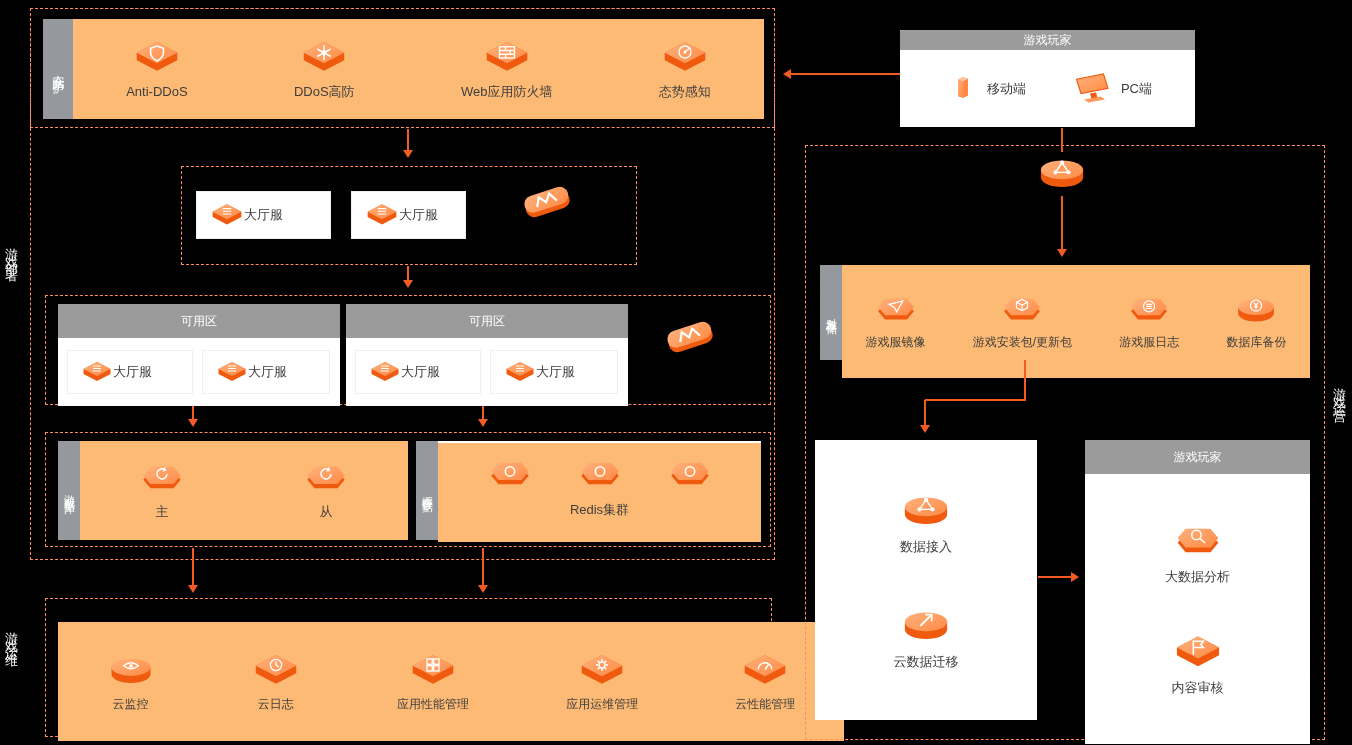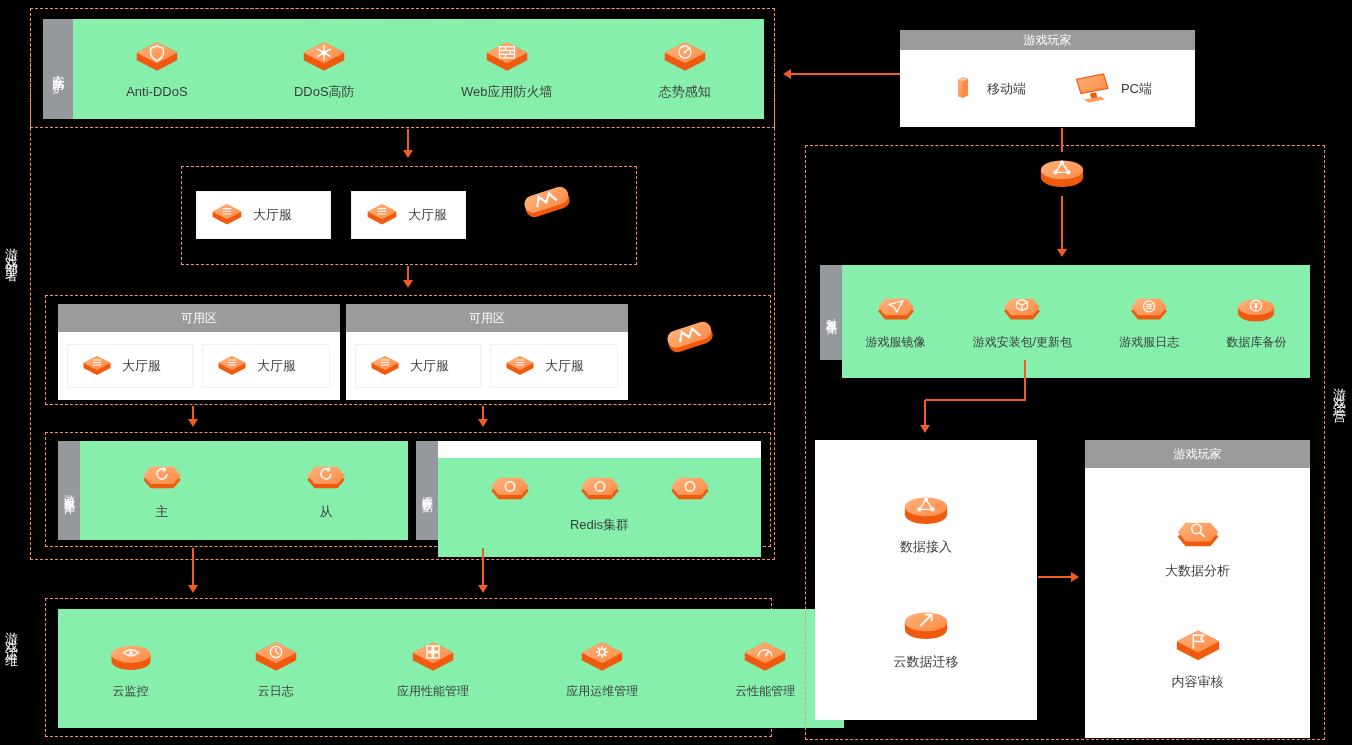--- a/index.html
+++ b/index.html
@@ -1,26 +1,26 @@
 <!DOCTYPE html>
 <html><head>
 <meta charset="utf-8">
 <style>
   *{margin:0;padding:0;box-sizing:border-box}
   html,body{width:1352px;height:745px}
   body{position:relative;background:#000;overflow:hidden;
        font-family:"Liberation Sans","DejaVu Sans",sans-serif;color:#3d3d3d}
   .dashed{position:absolute;border:1px dashed #ff8f5e}
-  .panel{position:absolute;background:#86efac}
+  .panel{position:absolute;background:#fdba74}
   .box{position:absolute;background:#fff}
   .tag{position:absolute;background:#95989c;color:#fff;display:flex;align-items:center;justify-content:center;
        writing-mode:vertical-rl;text-orientation:upright;font-size:12px;letter-spacing:2px}
-  .hdr{height:28px;background:#9b9b9b;color:#fff;font-size:12px;display:flex;align-items:center;justify-content:center}
+  .hdr{height:34px;background:#9b9b9b;color:#fff;font-size:12px;display:flex;align-items:center;justify-content:center}
   .rail{position:absolute;color:#fff;writing-mode:vertical-rl;text-orientation:upright;font-size:13px;letter-spacing:7px}
-  .card{position:absolute;background:#fff;border:1px solid #f0f0f0;display:flex;align-items:center;gap:9px;padding-left:13px;font-size:13px}
+  .card{position:absolute;background:#fff;border:1px solid #f0f0f0;display:flex;align-items:center;padding-left:13px;font-size:13px}
   .row{display:flex;justify-content:space-around;align-items:center;width:100%;height:100%}
   .col{display:flex;flex-direction:column;align-items:center;gap:7px;font-size:12px;text-align:center;line-height:1.2}
   .col13{font-size:13px}
   .stack{display:flex;flex-direction:column;justify-content:space-evenly;align-items:center;width:100%;height:100%}
   .hitem{display:flex;align-items:center;gap:4px;font-size:13px}
   .arrv{position:absolute;width:2px;background:#f25b24}
   .arrv.head:after{content:"";position:absolute;bottom:-8px;left:-4px;border:5px solid transparent;border-top:8px solid #f25b24}
   .arrh{position:absolute;height:2px;background:#f25b24}
   .arrh.headl:before{content:"";position:absolute;left:-8px;top:-4px;border:5px solid transparent;border-right:8px solid #f25b24}
   .arrh.headr:after{content:"";position:absolute;right:-8px;top:-4px;border:5px solid transparent;border-left:8px solid #f25b24}
@@ -322,42 +322,42 @@
               <use href="#b-hex"></use>
               <use href="#g-sync"></use>
             </svg>
           <span>从</span>
         </div>
       </div>
     </div>
   </div>
   <div class="box" style="left:370px;top:8px;width:345px;height:99px">
     <div class="tag" style="left:0;top:0;width:22px;height:99px;font-size:11px">缓存数据</div>
-    <div class="panel" style="left:22px;top:17px;width:323px;height:99px">
+    <div class="panel" style="left:22px;top:2px;width:323px;height:99px">
       <div style="display:flex;justify-content:center;gap:44px;margin-top:14px">
         <svg class="ico" viewBox="0 0 64 50" width="46" height="36">
             <use href="#b-hex"></use>
             <use href="#g-ring"></use>
           </svg>
         <svg class="ico" viewBox="0 0 64 50" width="46" height="36">
             <use href="#b-hex"></use>
             <use href="#g-ring"></use>
           </svg>
         <svg class="ico" viewBox="0 0 64 50" width="46" height="36">
             <use href="#b-hex"></use>
             <use href="#g-ring"></use>
           </svg>
       </div>
       <div style="text-align:center;font-size:13px;margin-top:8px">Redis集群</div>
     </div>
   </div>
 </div>
 
 <div class="dashed" style="left:45px;top:598px;width:727px;height:139px">
-  <div class="panel" style="left:12px;top:10px;width:786px;height:119px">
+  <div class="panel" style="left:12px;top:23px;width:786px;height:119px">
     <div class="row">
       <div class="col">
         <svg class="ico" viewBox="0 0 64 50" width="48" height="38">
             <use href="#b-disc"></use>
             <use href="#g-eye"></use>
           </svg>
         <span>云监控</span>
       </div>
       <div class="col">
         <svg class="ico" viewBox="0 0 64 50" width="48" height="38">

